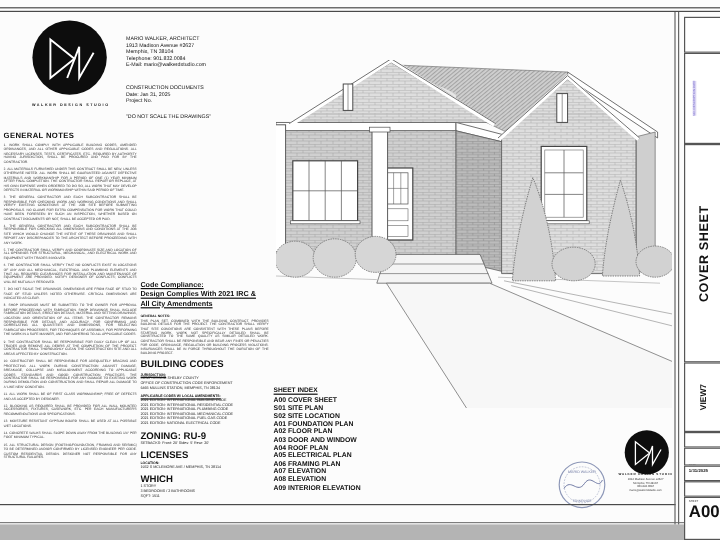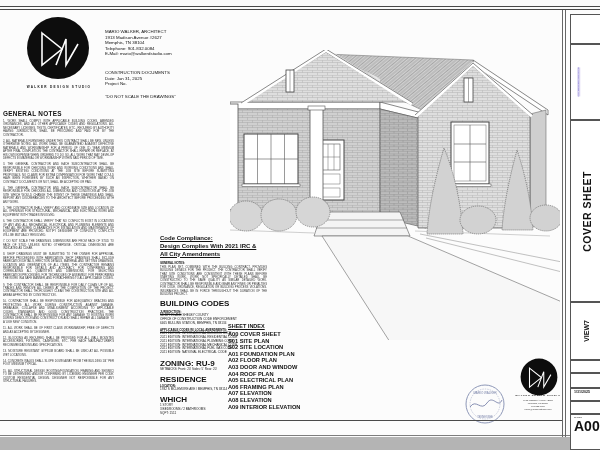--- a/index.html
+++ b/index.html
@@ -12,21 +12,21 @@
   .tinybold{font-size:2.9px;font-weight:bold;color:#111;}
   .tinyline{font-size:3.1px;line-height:1.25;color:#222;}
   .u{text-decoration:underline;}
   .notes-col{left:3px;top:110px;width:111px;overflow:hidden;}
   .notes-title{font-size:6.4px;font-weight:bold;letter-spacing:.3px;color:#111;margin-bottom:3px;}
   .hdr-info{left:105px;top:29px;font-size:4.4px;line-height:1.25;color:#111;}
   .hdr-doc{left:105px;top:70px;font-size:4.4px;line-height:1.25;color:#111;}
   .hdr-quote{left:105px;top:94px;font-size:4.4px;color:#111;}
   .studio-name{left:8px;top:85px;width:102px;text-align:center;font-size:3.1px;font-weight:bold;
                letter-spacing:1.3px;color:#111;}
-  .mid-col{left:117px;top:235px;width:107px;overflow:hidden;margin-left:43px;}
+  .mid-col{left:117px;top:235px;width:107px;overflow:hidden;}
   .cc-head{font-size:6px;font-weight:bold;line-height:1.3;color:#111;text-decoration:underline;}
   .h8{font-size:8px;font-weight:bold;color:#111;margin:0;}
   .sheet-index{left:228px;top:323px;width:132px;}
   .si-title{font-size:5.5px;font-weight:bold;text-decoration:underline;color:#111;margin-bottom:2px;}
   .si-item{font-size:5.7px;font-weight:bold;line-height:1.16;color:#111;}
   .tb-box{position:absolute;background:#fff;border:1px solid #555;box-sizing:border-box;overflow:hidden;}
   .vert{writing-mode:vertical-rl;transform:rotate(180deg);}
   .tb-title{font-size:10.5px;font-weight:bold;color:#111;letter-spacing:.5px;}
   .tb-proj{font-size:7px;font-weight:bold;color:#111;}
   .tb-lab{font-size:2.4px;color:#333;}
@@ -208,21 +208,21 @@
       <div class="tinybold u">APPLICABLE CODES W/ LOCAL AMENDMENTS:</div>
       <div class="tinyline">2021 EDITION:  INTERNATIONAL BUILDING CODE</div>
       <div class="tinyline">2021 EDITION:  INTERNATIONAL RESIDENTIAL CODE</div>
       <div class="tinyline">2021 EDITION:  INTERNATIONAL PLUMBING CODE</div>
       <div class="tinyline">2021 EDITION:  INTERNATIONAL MECHANICAL CODE</div>
       <div class="tinyline">2021 EDITION:  INTERNATIONAL FUEL GAS CODE</div>
       <div class="tinyline">2021 EDITION:  NATIONAL ELECTRICAL CODE</div>
     </div>
     <div class="h8" style="margin-top:4px;">ZONING: RU-9</div>
     <div class="tinyline">SETBACKS: Front: 20'  Sides: 5'  Rear: 20'</div>
-    <div class="h8" style="margin-top:3px;">RESIDENCE</div>
+    <div class="h8" style="margin-top:3px;">LICENSES</div>
     <div class="tinybold">LOCATION:</div>
     <div class="tinyline">1932 S MCLEMORE AVE / MEMPHIS, TN 38114</div>
     <div class="h8" style="margin-top:3px;">WHICH</div>
     <div class="tinyline">1 STORY</div>
     <div class="tinyline">3 BEDROOMS / 2 BATHROOMS</div>
     <div class="tinyline">SQFT: 1511</div>
   </div>
 
   <div class="abs sheet-index">
     <div class="si-title">SHEET INDEX</div>

